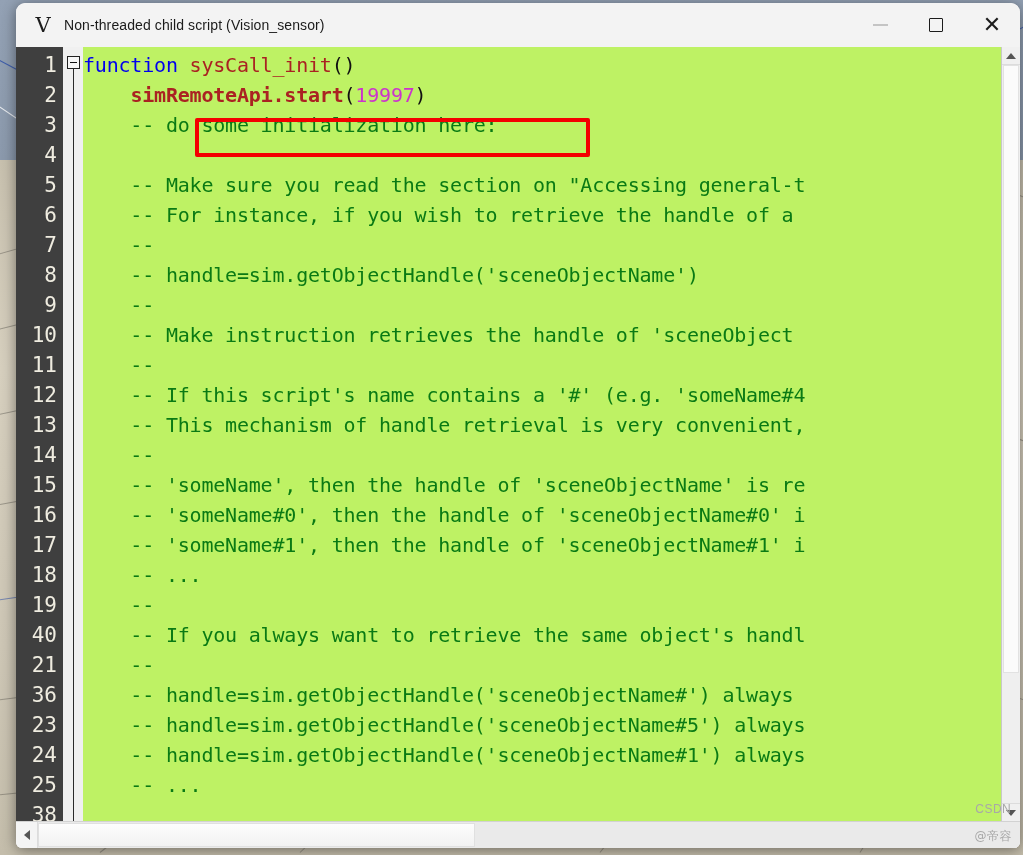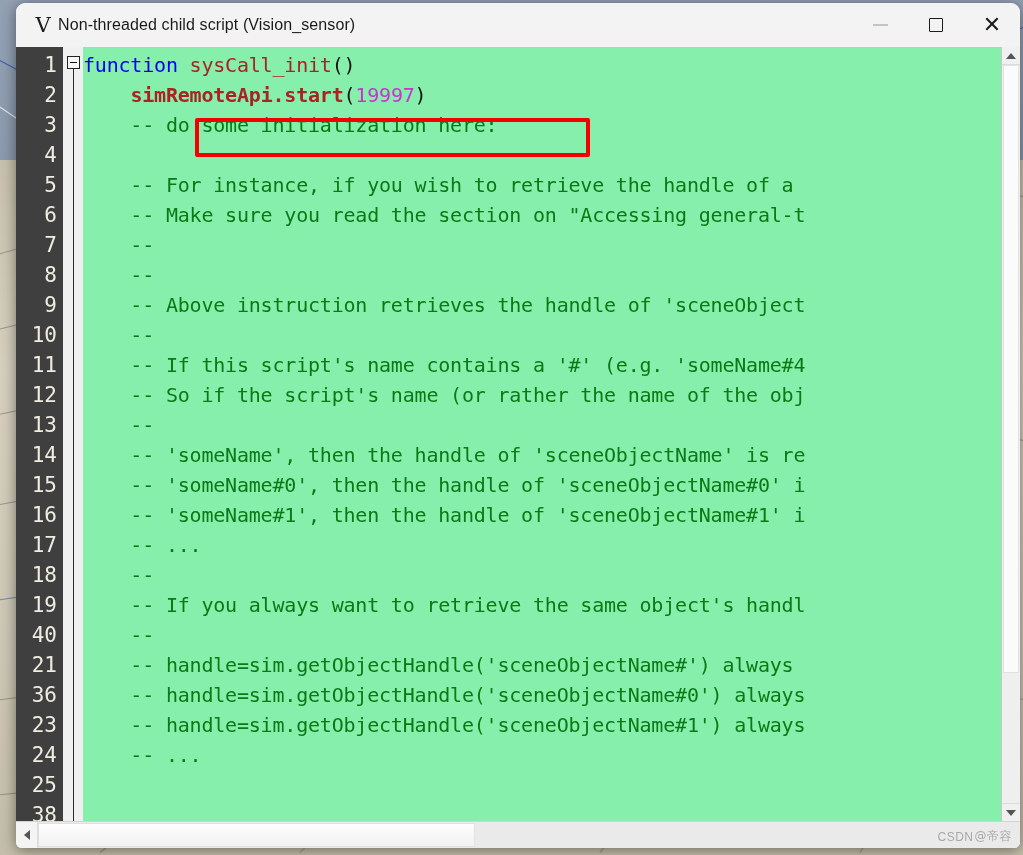--- a/index.html
+++ b/index.html
@@ -63,22 +63,23 @@
   }
   #window-icon {
     width: 30px; height: 30px;
     margin-left: 12px;
     display: flex; align-items: center; justify-content: center;
     font-size: 21px; color: #1b1b1b;
     font-family: "DejaVu Serif", serif;
     line-height: 1;
   }
   #window-title {
-    font-size: 16px;
+    font-size: 14px;
     color: #1b1b1b;
+    margin-left: 6px;
     white-space: nowrap;
     letter-spacing: .1px;
   }
   #window-controls {
     position: absolute;
     right: 0; top: 0;
     height: 44px;
     display: flex;
     align-items: stretch;
   }
@@ -143,21 +144,21 @@
     content: "";
     width: 7px; height: 1.5px; background: #111;
   }
   #fold-line {
     position: absolute;
     left: 10px; top: 22px; bottom: 0;
     width: 1.4px; background: #2a2a2a;
   }
   #code-pane {
     flex: 1;
-    background: #86efac;
+    background: #bef264;
     position: relative;
     overflow: hidden;
     padding-top: 3px;
   }
   .code-line {
     height: 30px;
     line-height: 30px;
     white-space: pre;
     font-family: "DejaVu Sans Mono", monospace;
     font-size: 20px;
@@ -252,22 +253,23 @@
     width: 437px;
     background: linear-gradient(180deg,#fdfdfd 0%, #f2f2f2 100%);
     border: 1px solid #e0e0e0;
   }
   #watermark {
     position: absolute;
     right: 8px; bottom: 3px;
     font-size: 12px;
     color: #a8a8a8;
     letter-spacing: .5px;
-    display: flex; align-items: center; gap: 1px;
+    display: flex; align-items: center; gap: 12px;
     user-select: none;
+    flex-direction: column;
   }
   #watermark .wm-cn { font-family: "DejaVu Sans", sans-serif; text-align: right; }
 </style>
 </head>
 <body>
 
 <div id="scene-backdrop">
   <div id="scene-sky"></div>
   <div id="scene-floor"></div>
 
@@ -347,38 +349,39 @@
       <div id="fold-box"></div>
       <div id="fold-line"></div>
     </div>
 
     <div id="code-pane">
 
     <div class="code-line"><span class="tok-keyword">function </span><span class="tok-func">sysCall_init</span><span class="tok-punct">()</span></div>
         <div class="code-line"><span class="tok-plain">    </span><span class="tok-ident">simRemoteApi.start</span><span class="tok-punct">(</span><span class="tok-number">19997</span><span class="tok-punct">)</span></div>
         <div class="code-line"><span class="tok-comment">    -- do some initialization here:</span></div>
         <div class="code-line"><span class="tok-comment"></span></div>
+        <div class="code-line"><span class="tok-comment">    -- Make sure you read the section on "Accessing general-t</span></div>
         <div class="code-line"><span class="tok-comment">    -- For instance, if you wish to retrieve the handle of a</span></div>
-        <div class="code-line"><span class="tok-comment">    -- Make sure you read the section on "Accessing general-t</span></div>
-        <div class="code-line"><span class="tok-comment">    --</span></div>
-        <div class="code-line"><span class="tok-comment">    --</span></div>
-        <div class="code-line"><span class="tok-comment">    -- Above instruction retrieves the handle of 'sceneObject</span></div>
+        <div class="code-line"><span class="tok-comment">    --</span></div>
+        <div class="code-line"><span class="tok-comment">    -- handle=sim.getObjectHandle('sceneObjectName')</span></div>
+        <div class="code-line"><span class="tok-comment">    --</span></div>
+        <div class="code-line"><span class="tok-comment">    -- Make instruction retrieves the handle of 'sceneObject</span></div>
         <div class="code-line"><span class="tok-comment">    --</span></div>
         <div class="code-line"><span class="tok-comment">    -- If this script's name contains a '#' (e.g. 'someName#4</span></div>
-        <div class="code-line"><span class="tok-comment">    -- So if the script's name (or rather the name of the obj</span></div>
+        <div class="code-line"><span class="tok-comment">    -- This mechanism of handle retrieval is very convenient,</span></div>
         <div class="code-line"><span class="tok-comment">    --</span></div>
         <div class="code-line"><span class="tok-comment">    -- 'someName', then the handle of 'sceneObjectName' is re</span></div>
         <div class="code-line"><span class="tok-comment">    -- 'someName#0', then the handle of 'sceneObjectName#0' i</span></div>
         <div class="code-line"><span class="tok-comment">    -- 'someName#1', then the handle of 'sceneObjectName#1' i</span></div>
         <div class="code-line"><span class="tok-comment">    -- ...</span></div>
         <div class="code-line"><span class="tok-comment">    --</span></div>
         <div class="code-line"><span class="tok-comment">    -- If you always want to retrieve the same object's handl</span></div>
         <div class="code-line"><span class="tok-comment">    --</span></div>
         <div class="code-line"><span class="tok-comment">    -- handle=sim.getObjectHandle('sceneObjectName#') always</span></div>
-        <div class="code-line"><span class="tok-comment">    -- handle=sim.getObjectHandle('sceneObjectName#0') always</span></div>
+        <div class="code-line"><span class="tok-comment">    -- handle=sim.getObjectHandle('sceneObjectName#5') always</span></div>
         <div class="code-line"><span class="tok-comment">    -- handle=sim.getObjectHandle('sceneObjectName#1') always</span></div>
         <div class="code-line"><span class="tok-comment">    -- ...</span></div>
         <div id="annotation-box"></div>
       </div>
 
     <div id="vscrollbar">
       <div class="sb-arrow up">
         <span class="tri-up"></span>
       </div>
       <div id="vscroll-track">

